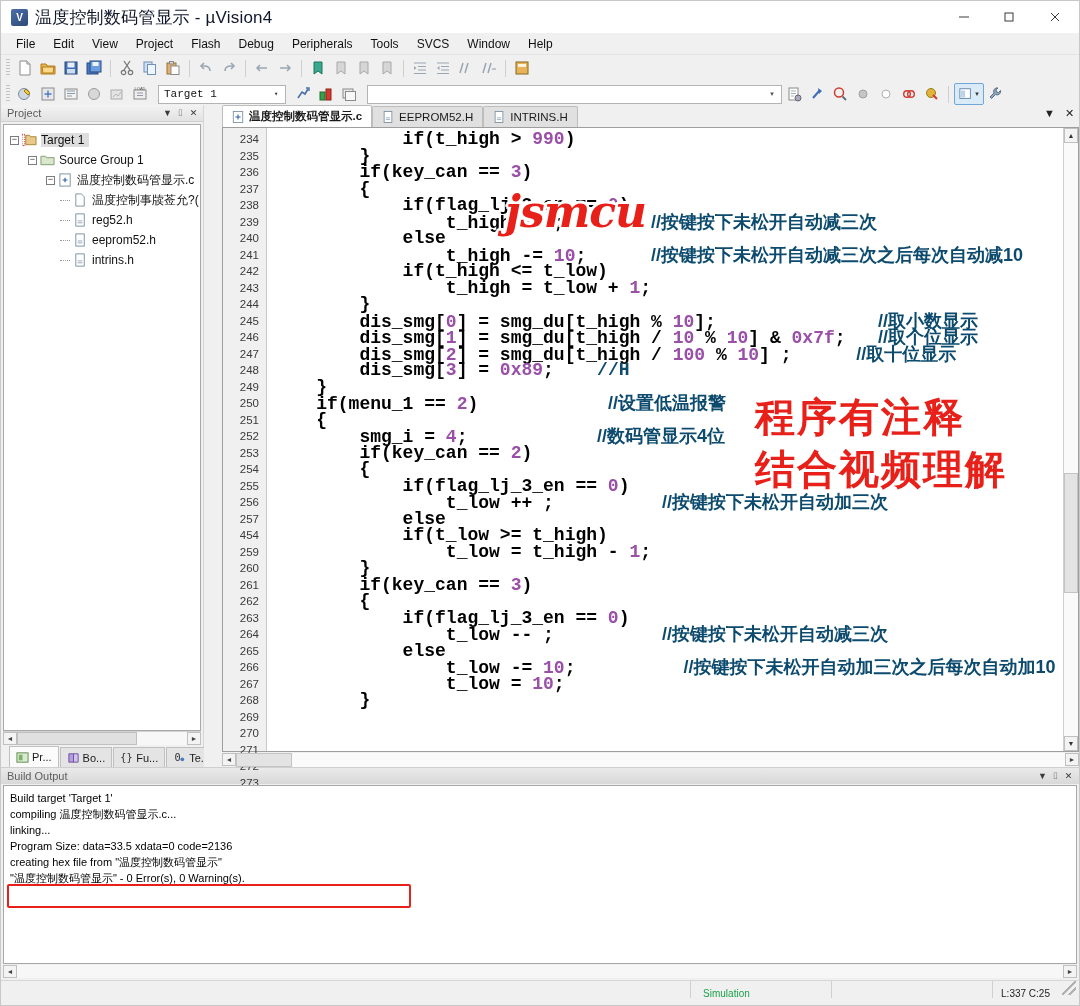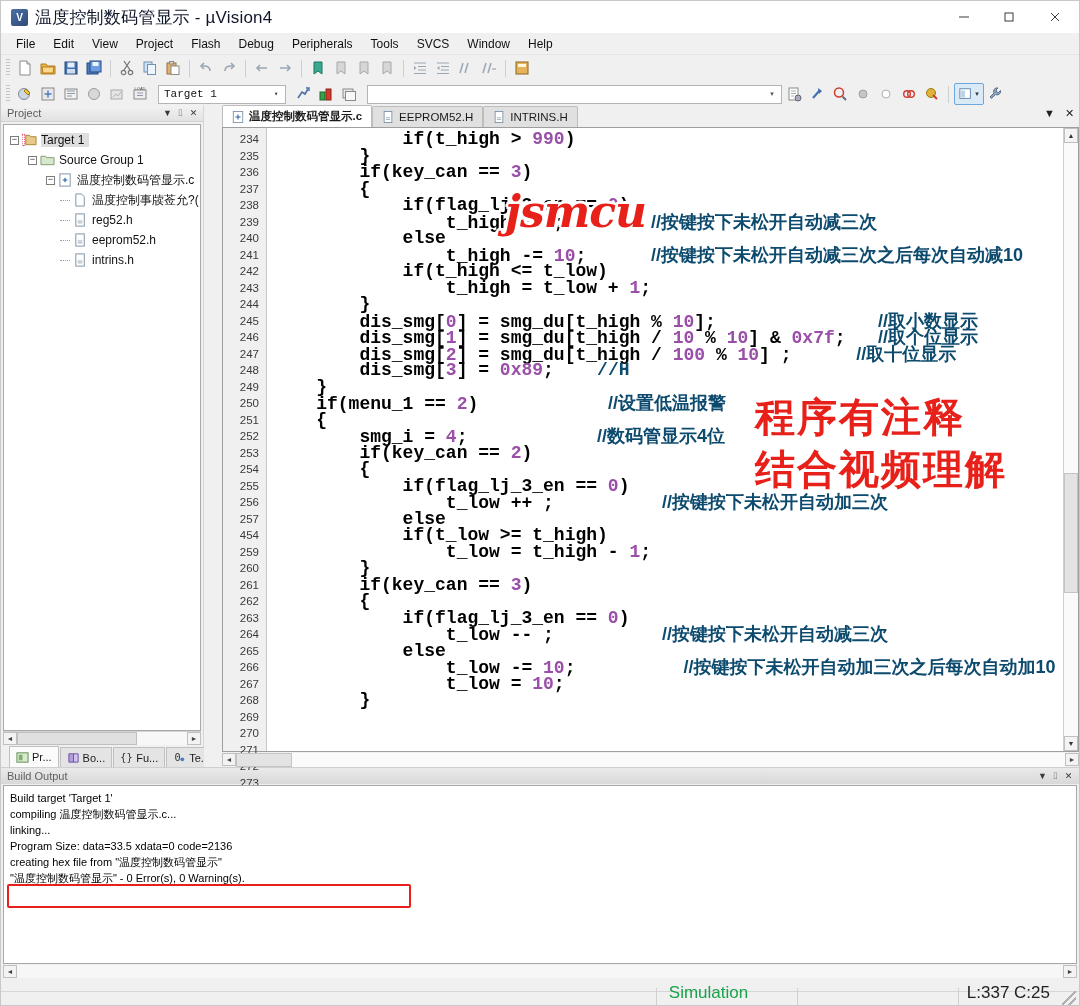--- a/index.html
+++ b/index.html
@@ -196,23 +196,23 @@
         font-size: 11px; color: #000; white-space: pre; }
   .bl-cn { font-family: "Liberation Sans", sans-serif; }
   .build-highlight {
     position: absolute; left: 3px; top: 98px; width: 404px; height: 24px;
     border: 2px solid #e8201a; border-radius: 2px; pointer-events: none;
   }
   .build-hscroll { height: 14px; display: flex; align-items: center; margin: 0 2px 1px 2px; }
 
   
   .statusbar {
-    position: absolute; left: 0; right: 0; bottom: 0; height: 14px;
+    position: absolute; left: 0; right: 0; bottom: 0; height: 25px;
     background: #f0f0f0; border-top: 1px solid #d6d6d6;
-    display: flex; align-items: flex-end; font-size: 17px; color: #222;
+    display: flex; align-items: flex-start; font-size: 10px; color: #222;
   }
   .sb-cell { height: 25px; display: flex; align-items: center; padding: 0 8px; }
   .sb-sep { width: 1px; height: 17px; background: #d0d0d0; }
   .sb-sim { color: #19a24a; padding-left: 12px; }
   .sb-grip { width: 14px; height: 14px; margin-left: 4px; margin-right: 3px;
     background:
       linear-gradient(135deg, transparent 45%, #b0b0b0 45%, #b0b0b0 55%, transparent 55%),
       linear-gradient(135deg, transparent 70%, #b0b0b0 70%, #b0b0b0 80%, transparent 80%);
   }
 

